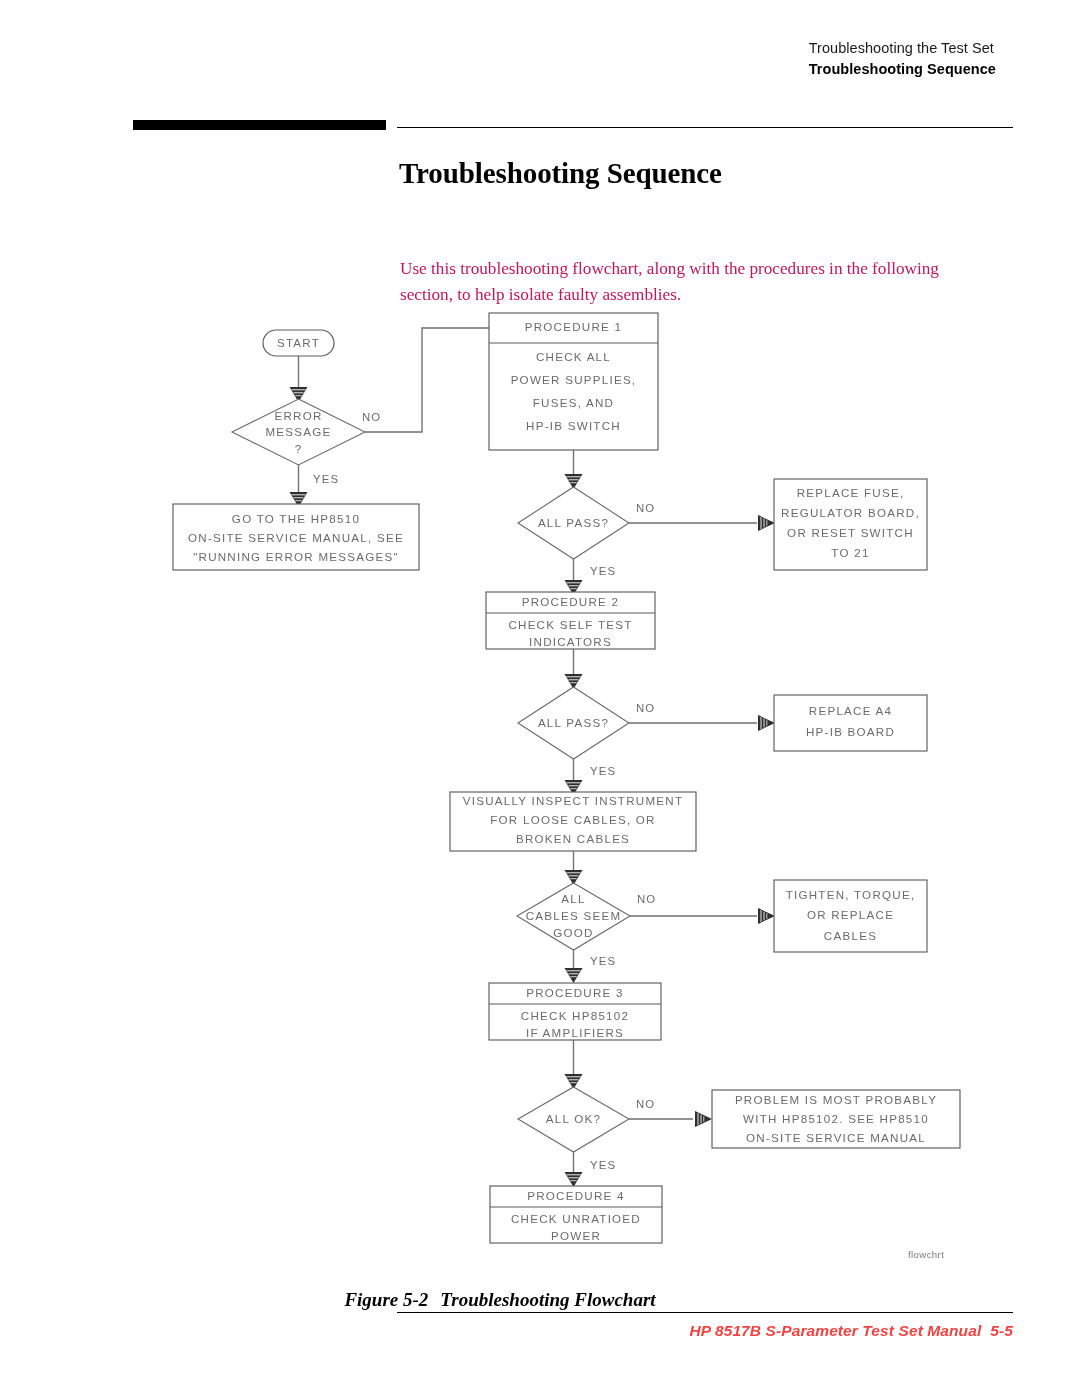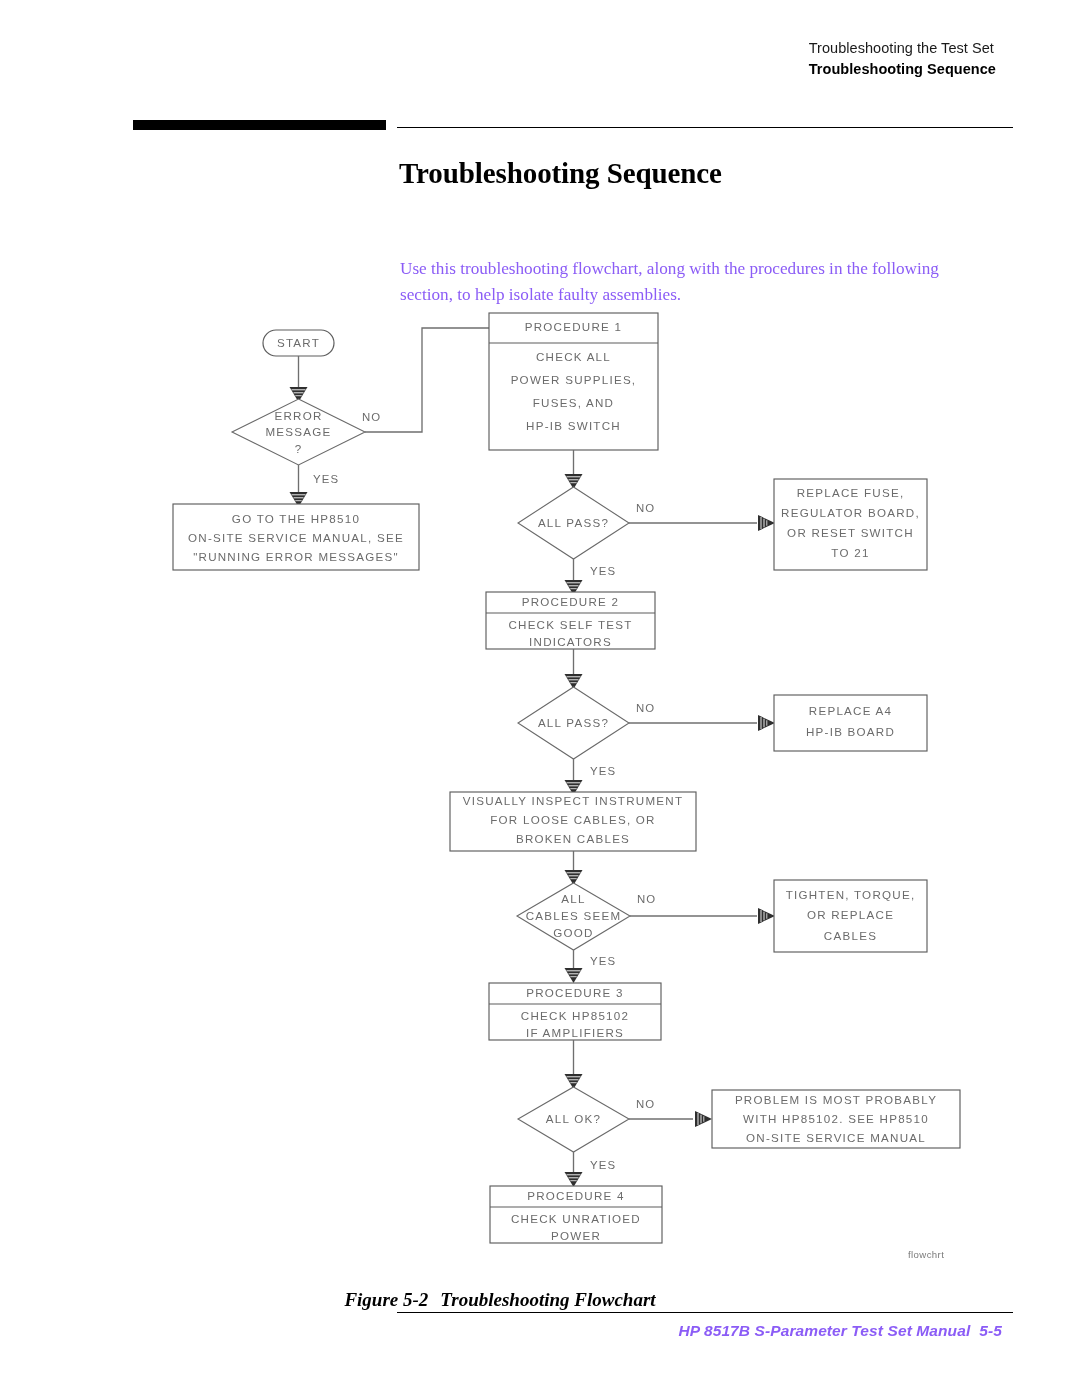--- a/index.html
+++ b/index.html
@@ -68,21 +68,21 @@
   }
 
   #intro-paragraph {
     position: absolute;
     left: 400px;
     top: 239px;
     width: 560px;
     font-family: "Liberation Serif", serif;
     font-size: 17.2px;
     line-height: 25.5px;
-    color: #8b5cf6;
+    color: #be185d;
   }
 
   
   #flowchart {
     position: absolute;
     left: 0px;
     top: 300px;
     width: 1000px;
     height: 970px;
   }
@@ -163,27 +163,27 @@
   #footer-rule {
     position: absolute;
     left: 397px;
     top: 1312px;
     width: 616px;
     height: 1px;
     background: #000000;
   }
   #footer {
     position: absolute;
-    right: 78px;
+    right: 67px;
     top: 1322px;
     font-family: "Liberation Sans", sans-serif;
     font-style: italic;
     font-weight: bold;
     font-size: 15.5px;
-    color: #8b5cf6;
+    color: #ef4444;
     letter-spacing: 0.1px;
   }
   #footer .pg { margin-left: 9px; font-style: italic; }
 </style>
 </head>
 <body>
 
 <div id="running-header">
   <div class="rh-line1">Troubleshooting the Test Set</div>
   <div class="rh-line2">Troubleshooting Sequence</div>

